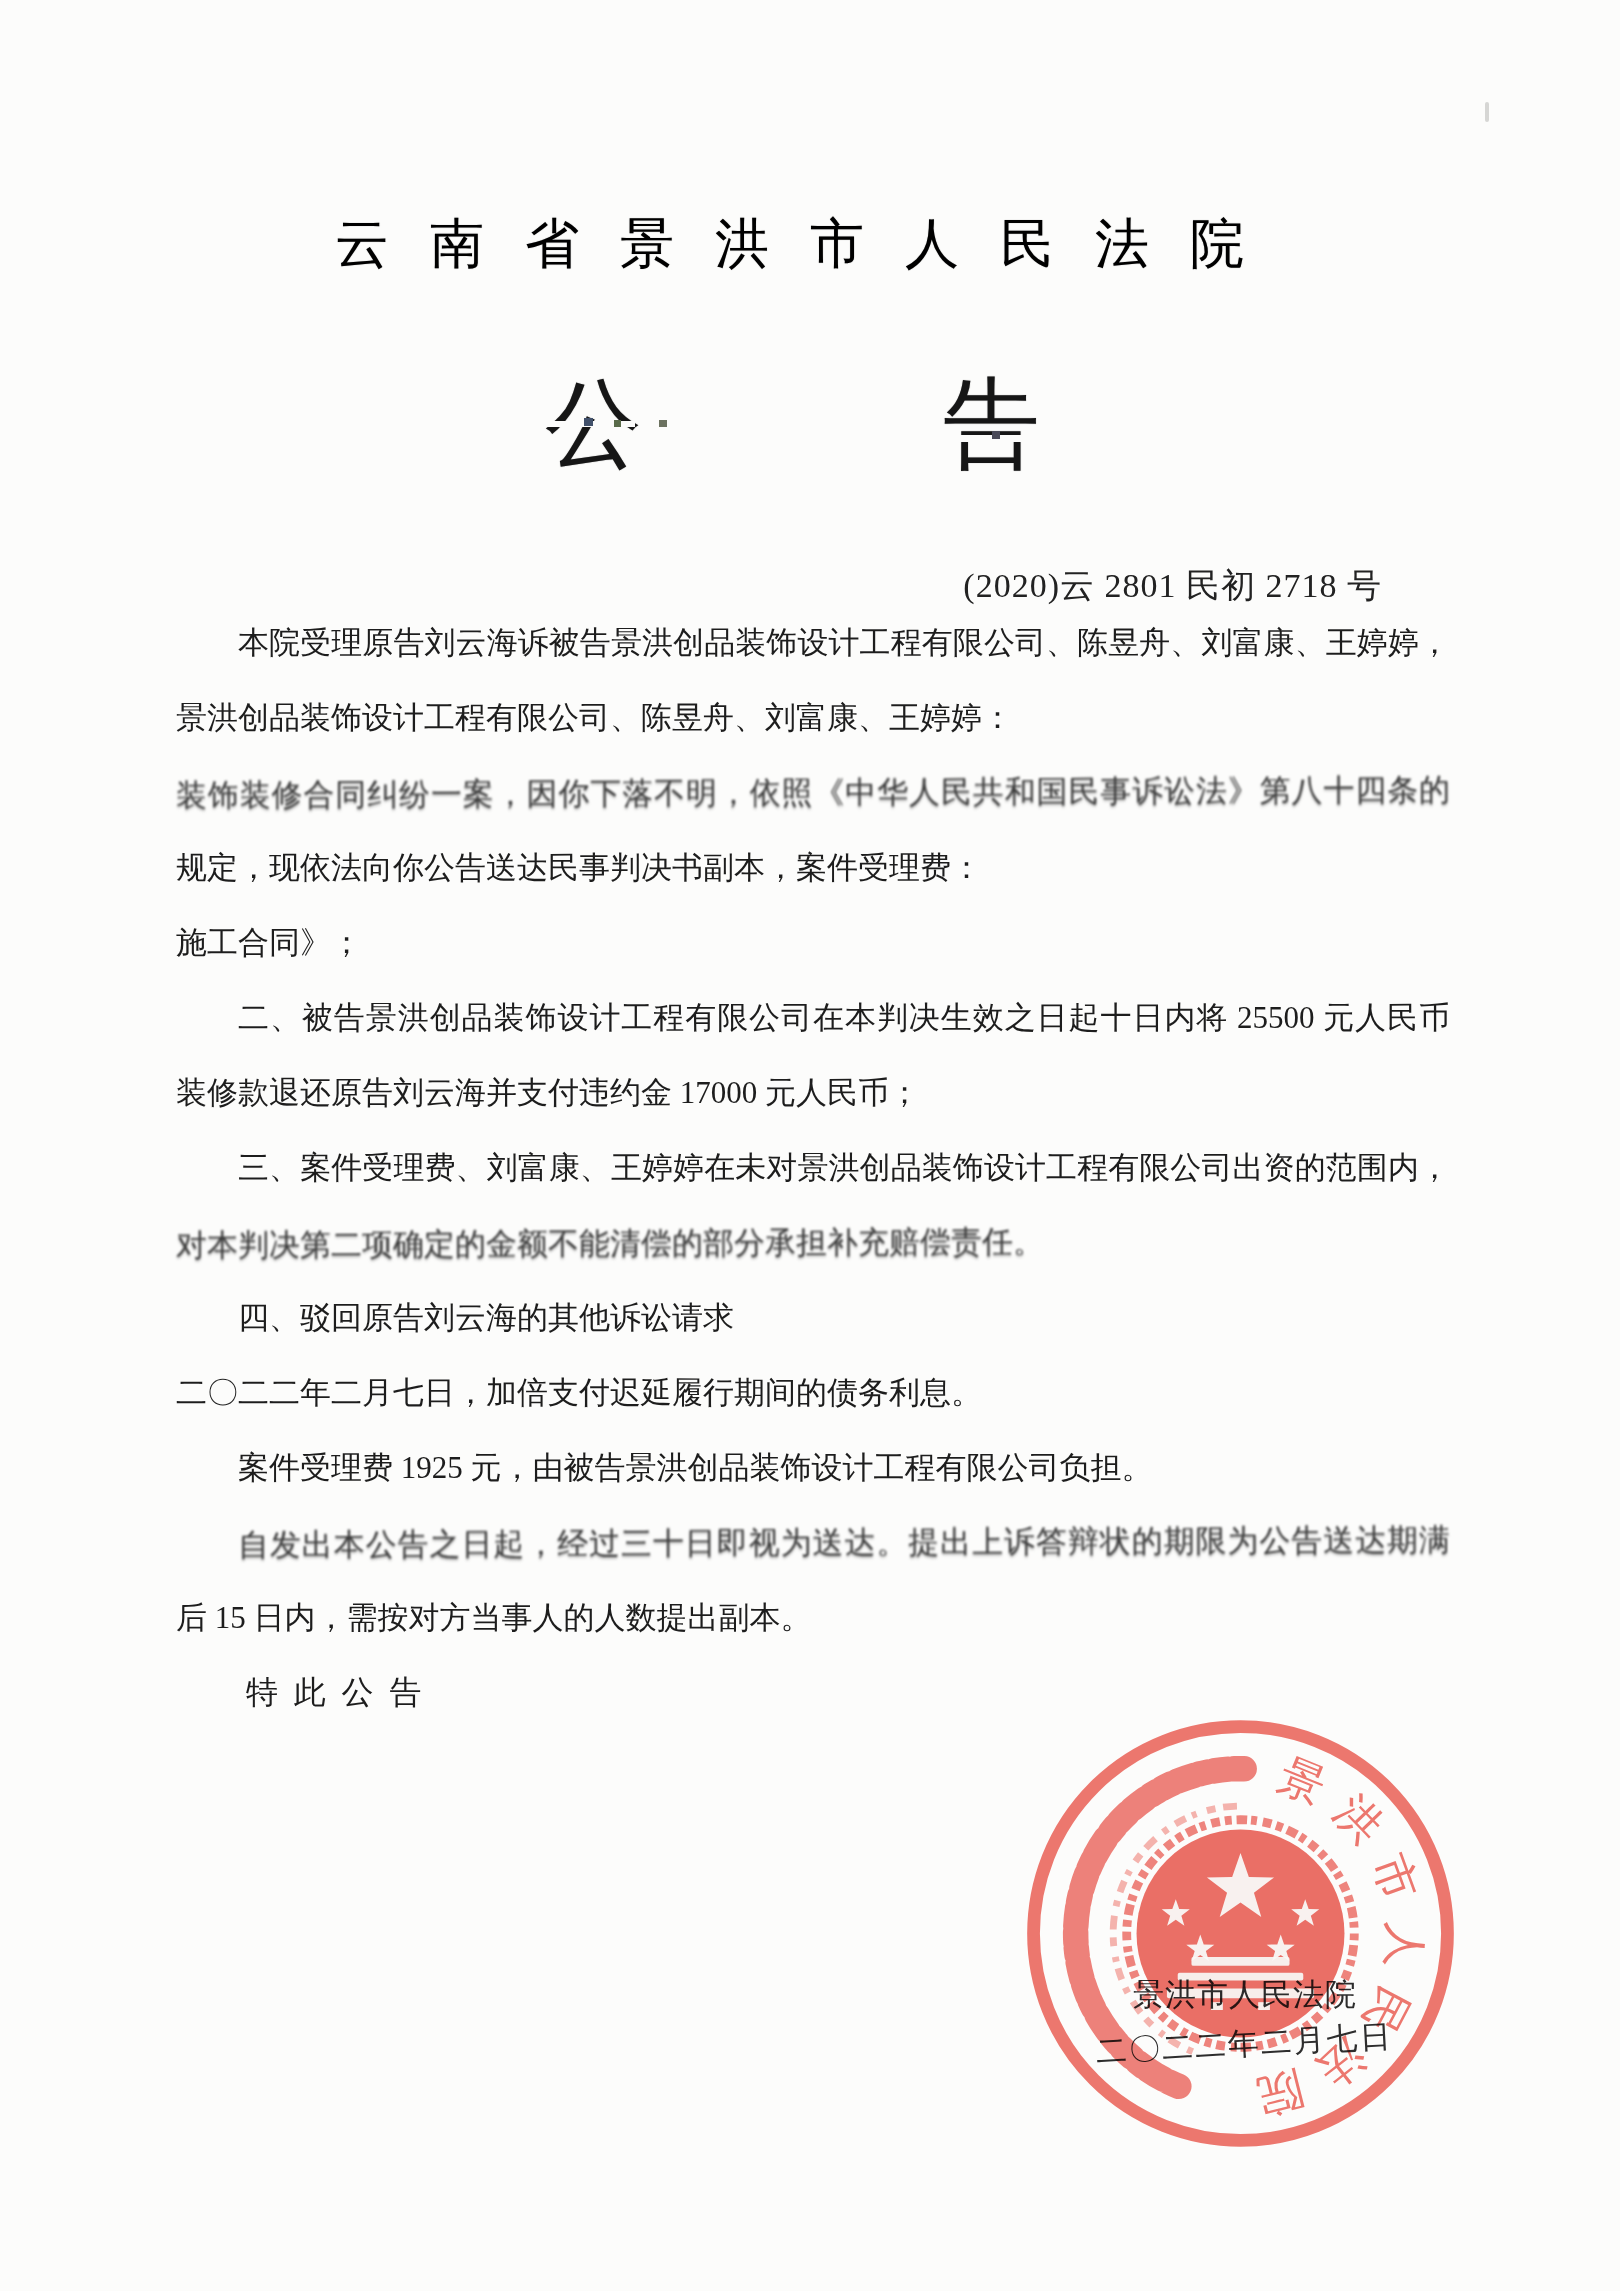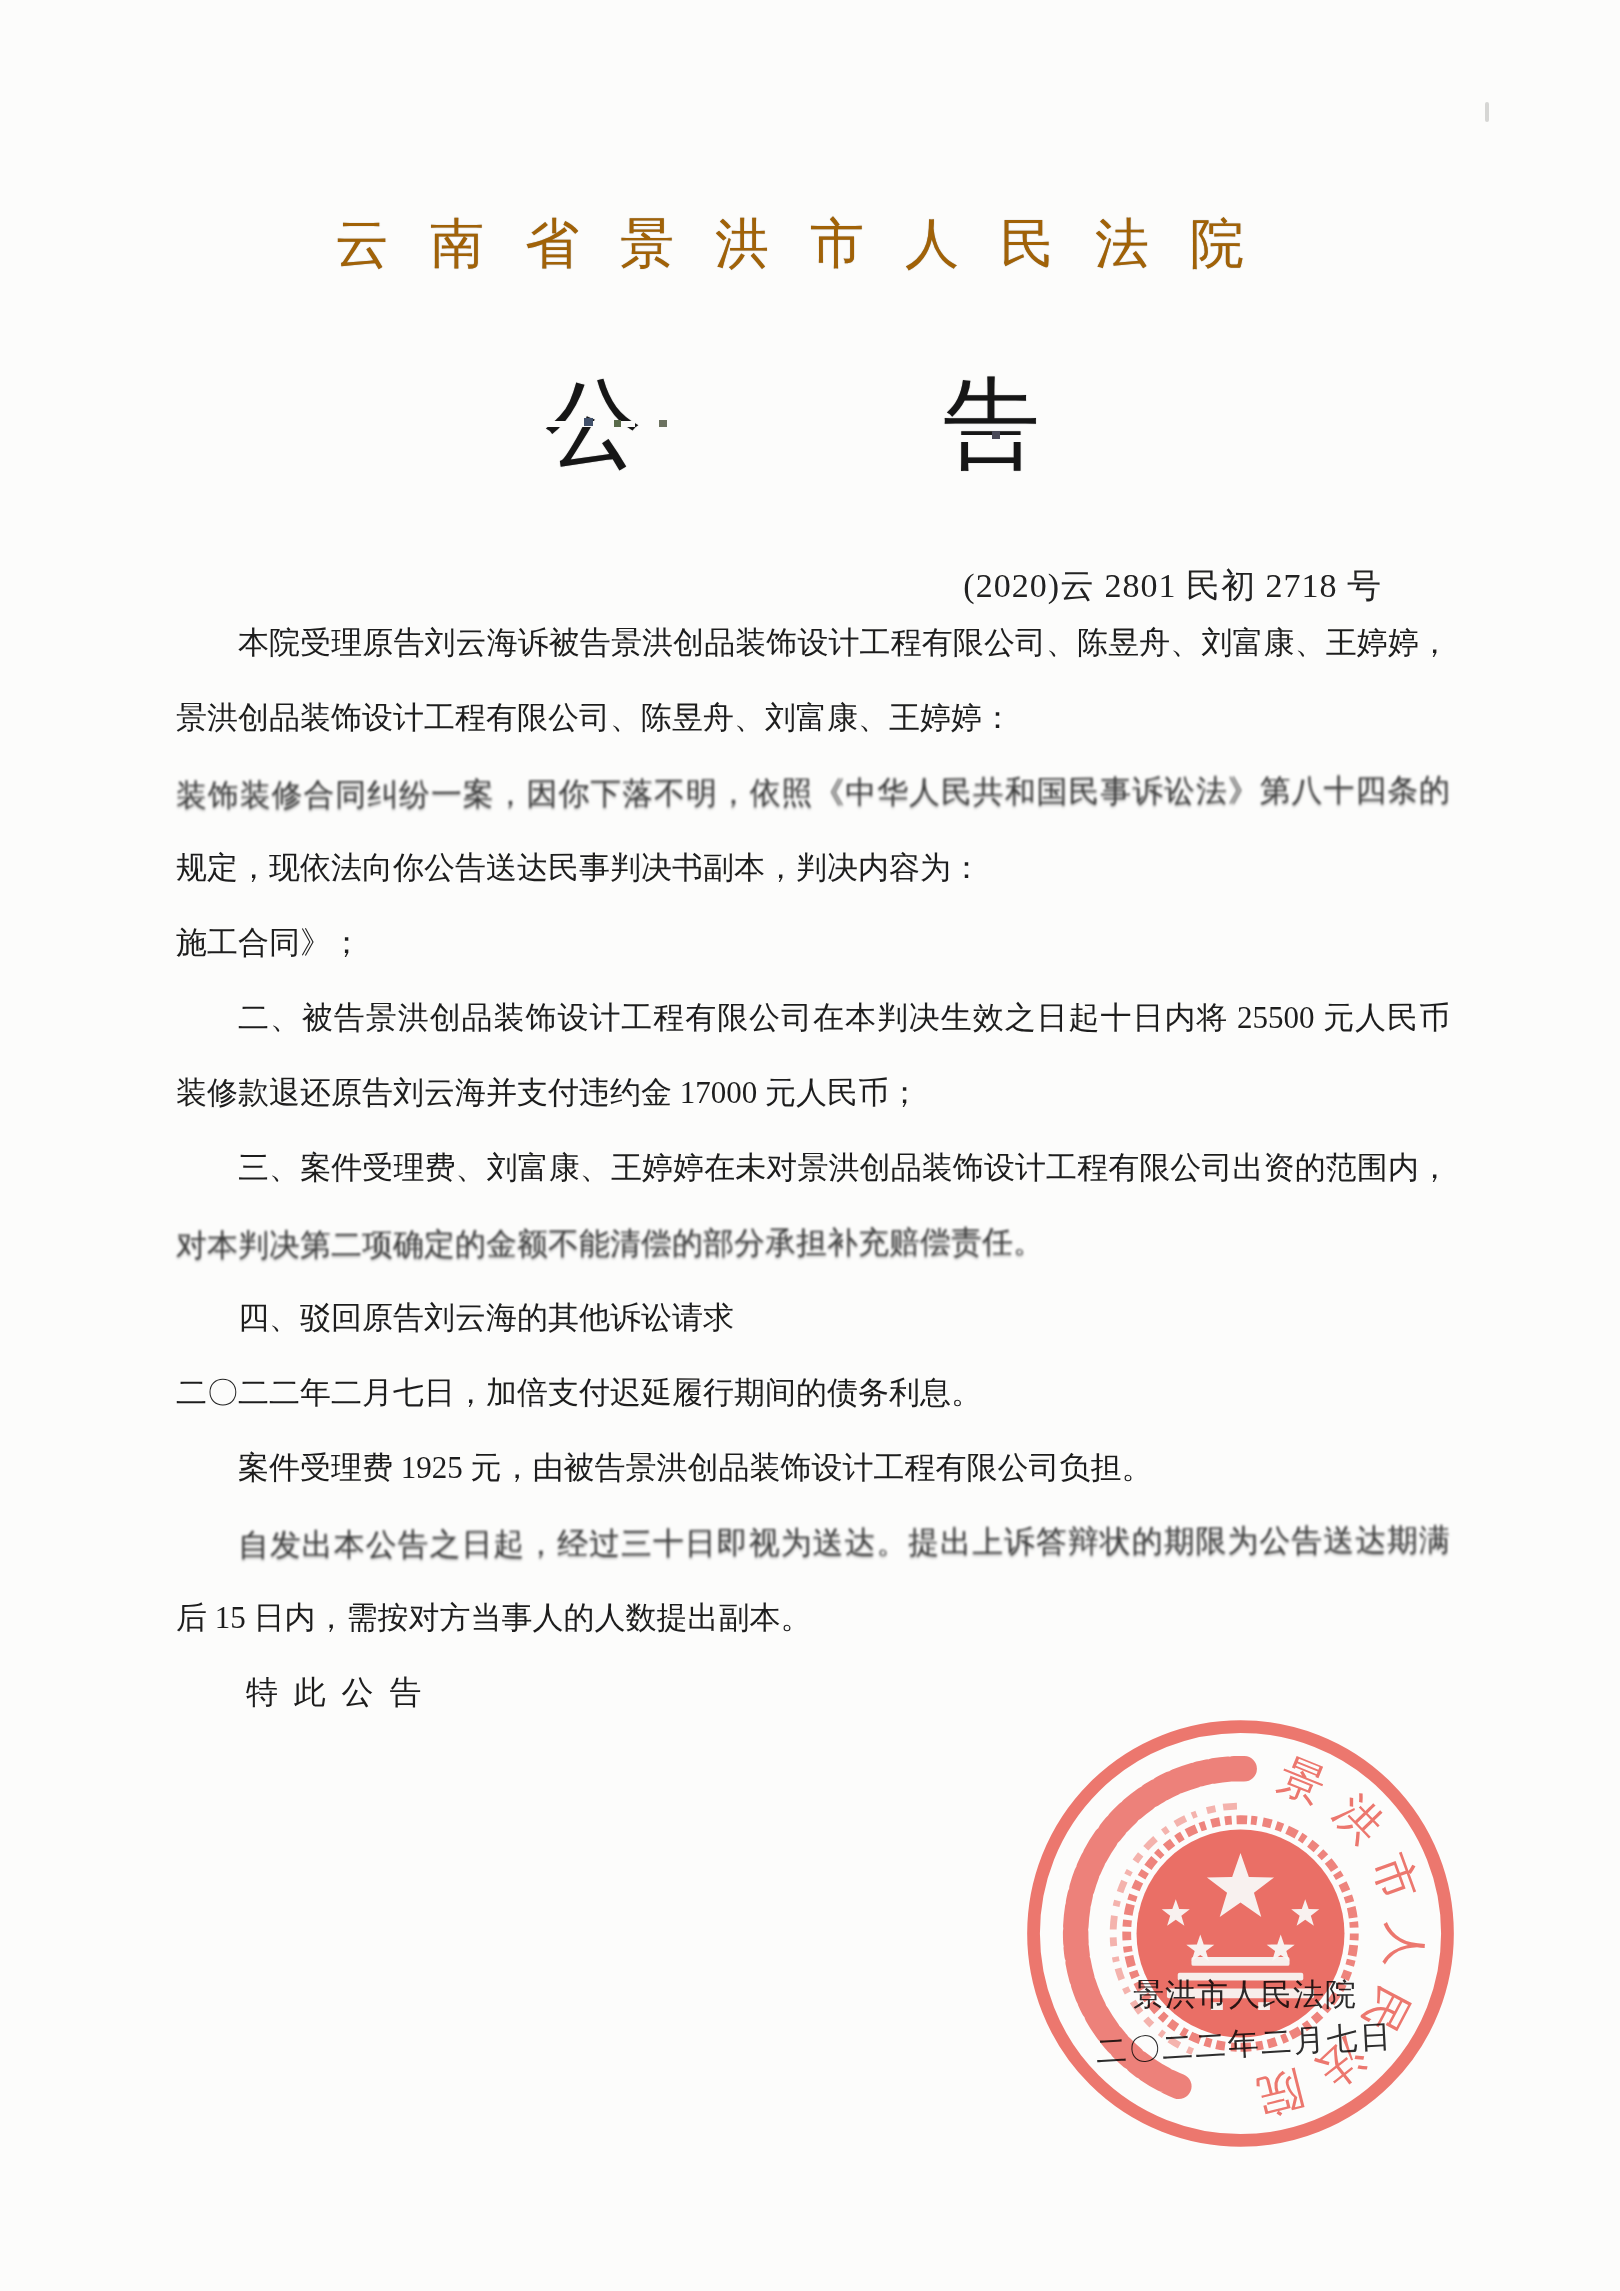--- a/index.html
+++ b/index.html
@@ -6,21 +6,21 @@
   .page {
     position:relative; width:1620px; height:2292px; margin:0 auto;
     background:#fcfcfb; overflow:hidden;
     font-family:"Liberation Serif","DejaVu Serif",serif;
     color:#1c1c1c;
   }
   
   .court-title {
     position:absolute; top:208px; left:0; width:100%;
     text-align:center; font-size:54px; letter-spacing:41px;
-    color:#a16207; white-space:nowrap;
+    color:#000000; white-space:nowrap;
     text-shadow:0 0 1px rgba(30,30,30,.45);
   }
   .notice-char {
     position:absolute; font-size:97px; line-height:1; color:#161616;
     text-shadow:0 0 1px rgba(20,20,20,.5);
   }
   .notice-char.gong { left:545px; top:376px; }
   .notice-char.gao  { left:943px; top:376px; }
   
   .glitch { position:absolute; pointer-events:none; }
@@ -82,21 +82,21 @@
   <div class="glitch" style="left:659px; top:420px; width:7.8px; height:6.9px; background:#6c7260;"></div>
   <div class="glitch" style="left:992px; top:431px; width:7.8px; height:7.8px; background:#4a4a58;"></div>
   <div class="speck"></div>
 
   <div class="case-number">(2020)云 2801 民初 2718 号</div>
 
   <div class="body-text">
     <div class="line indent jf">本院受理原告刘云海诉被告景洪创品装饰设计工程有限公司、陈昱舟、刘富康、王婷婷，</div>
     <div class="line">景洪创品装饰设计工程有限公司、陈昱舟、刘富康、王婷婷：</div>
     <div class="line jf blurline">装饰装修合同纠纷一案，因你下落不明，依照《中华人民共和国民事诉讼法》第八十四条的</div>
-    <div class="line">规定，现依法向你公告送达民事判决书副本，判决内容为：</div>
+    <div class="line">规定，现依法向你公告送达民事判决书副本，案件受理费：</div>
     <div class="line">施工合同》；</div>
     <div class="line indent jf">二、被告景洪创品装饰设计工程有限公司在本判决生效之日起十日内将 25500 元人民币</div>
     <div class="line">装修款退还原告刘云海并支付违约金 17000 元人民币；</div>
     <div class="line indent jf">三、案件受理费、刘富康、王婷婷在未对景洪创品装饰设计工程有限公司出资的范围内，</div>
     <div class="line blurline">对本判决第二项确定的金额不能清偿的部分承担补充赔偿责任。</div>
     <div class="line indent">四、驳回原告刘云海的其他诉讼请求</div>
     <div class="line">二〇二二年二月七日，加倍支付迟延履行期间的债务利息。</div>
     <div class="line indent">案件受理费 1925 元，由被告景洪创品装饰设计工程有限公司负担。</div>
     <div class="line indent jf blurline">自发出本公告之日起，经过三十日即视为送达。提出上诉答辩状的期限为公告送达期满</div>
     <div class="line">后 15 日内，需按对方当事人的人数提出副本。</div>

